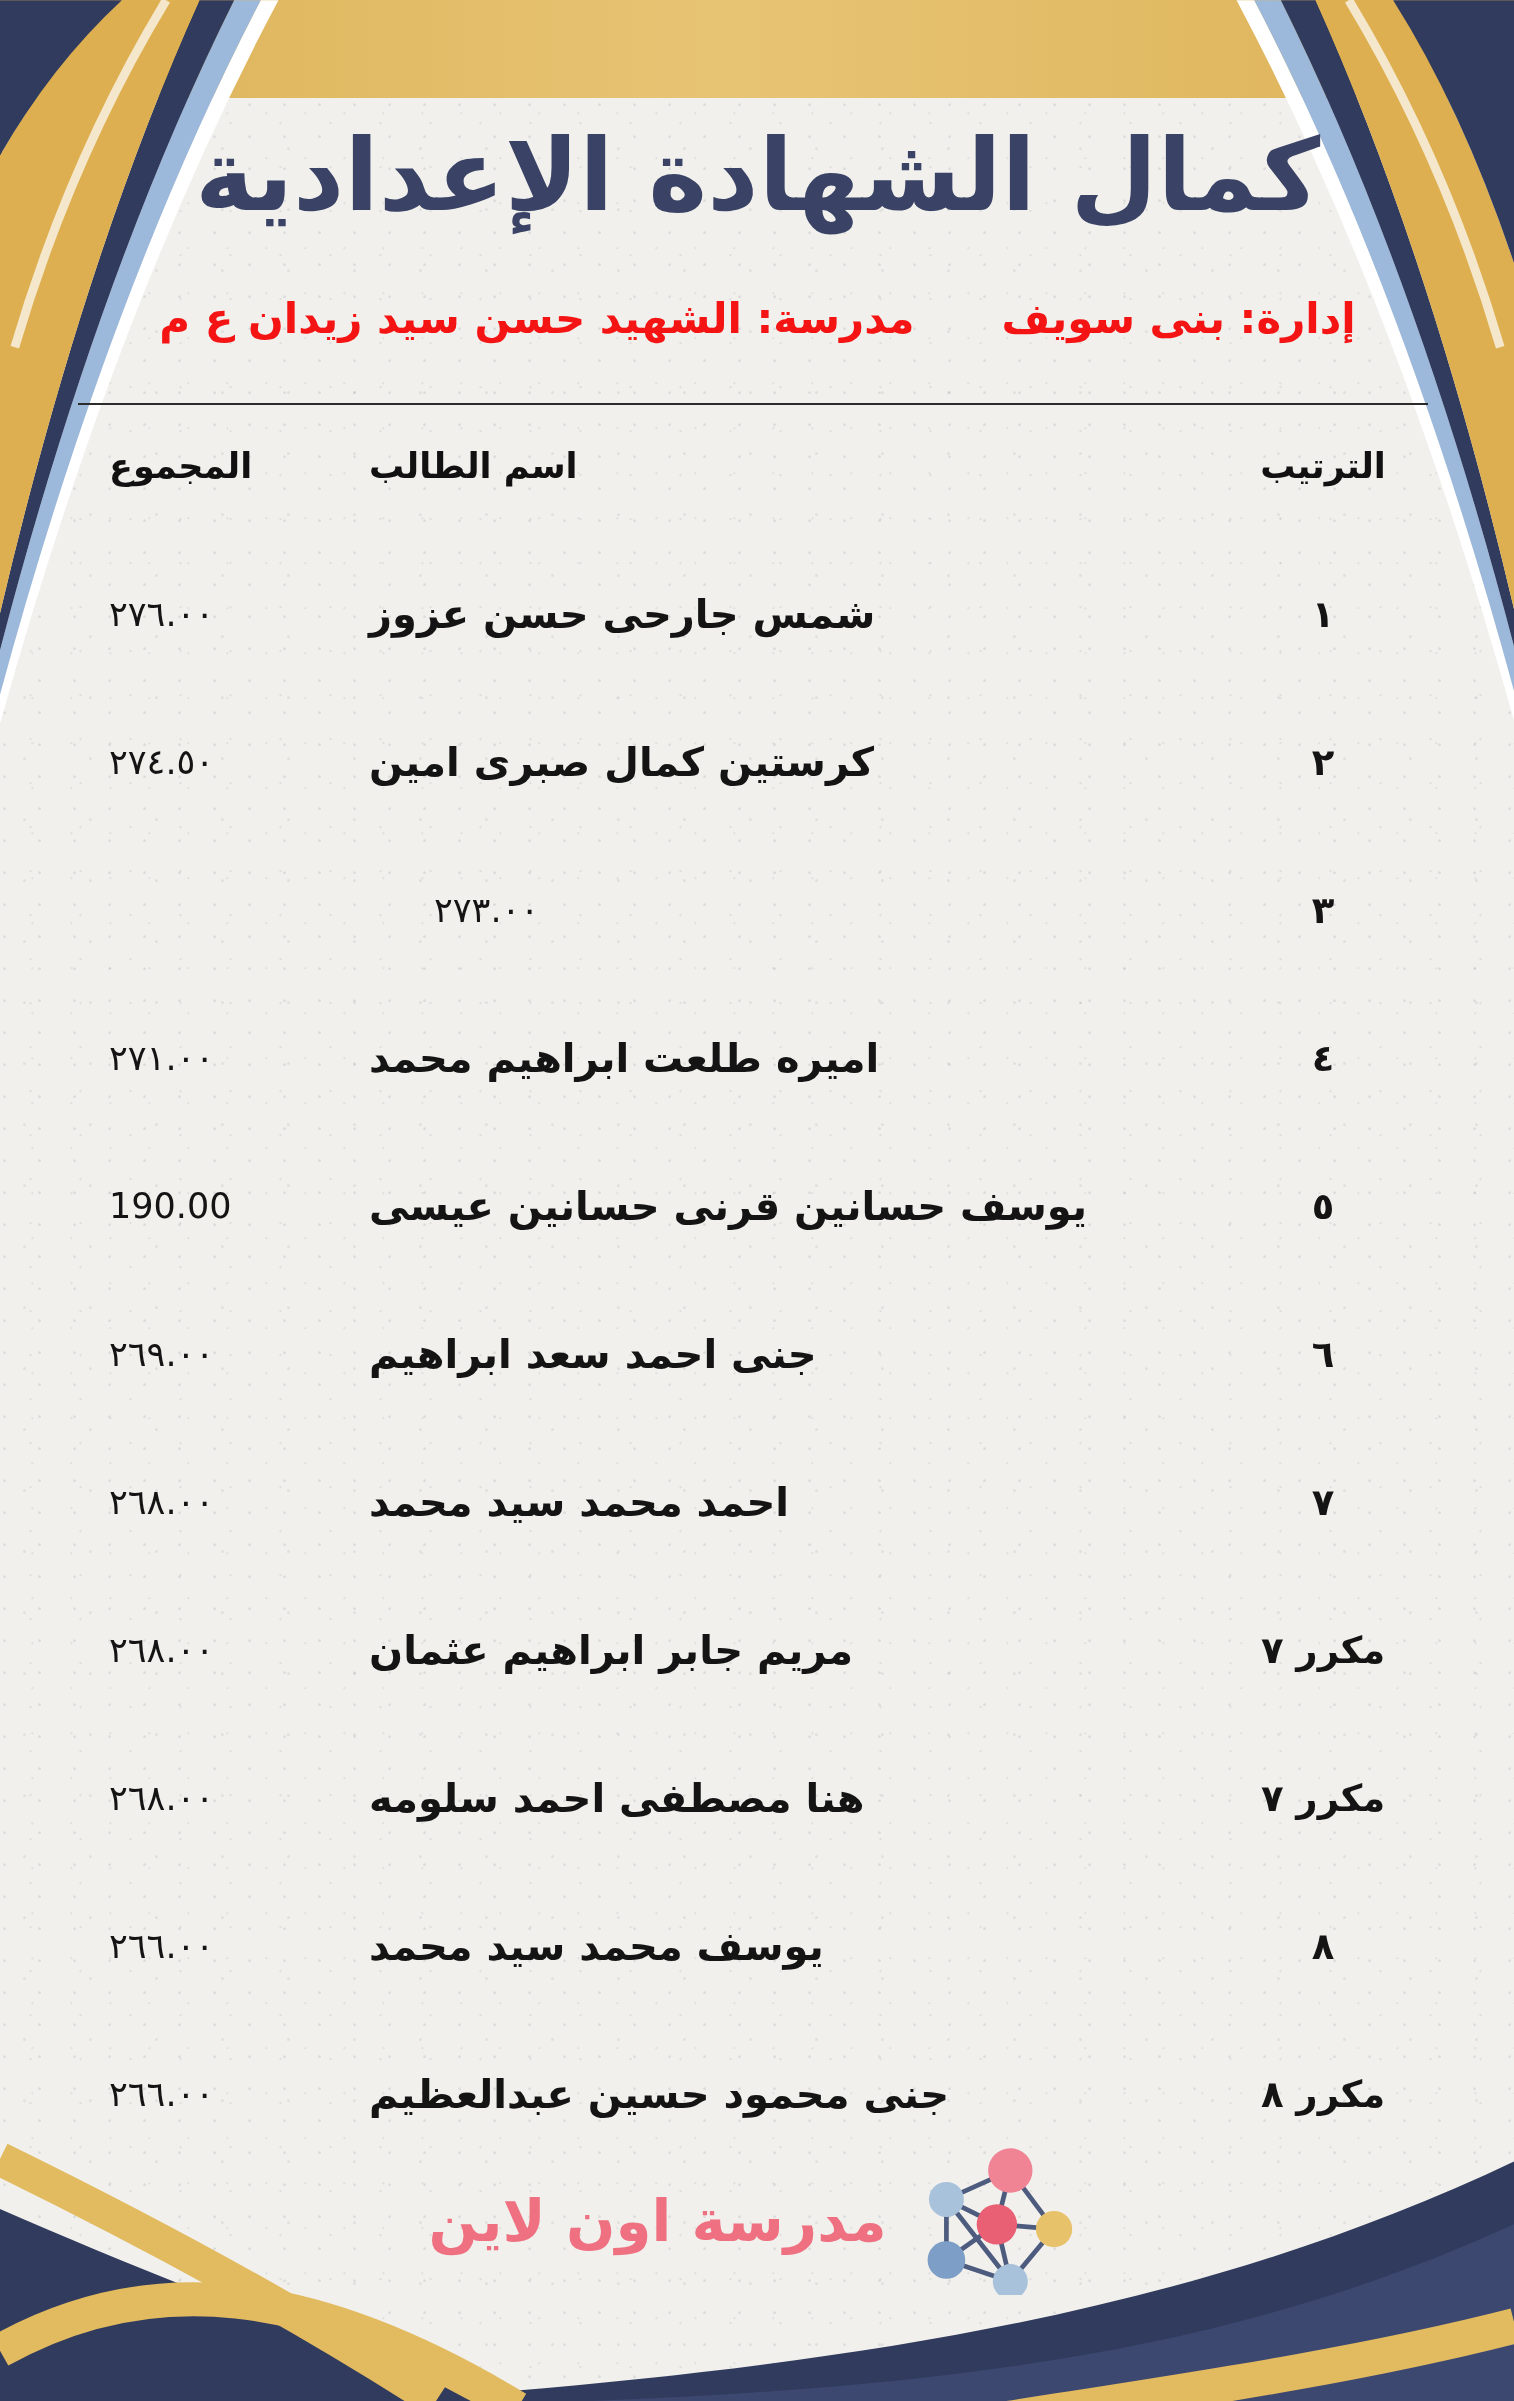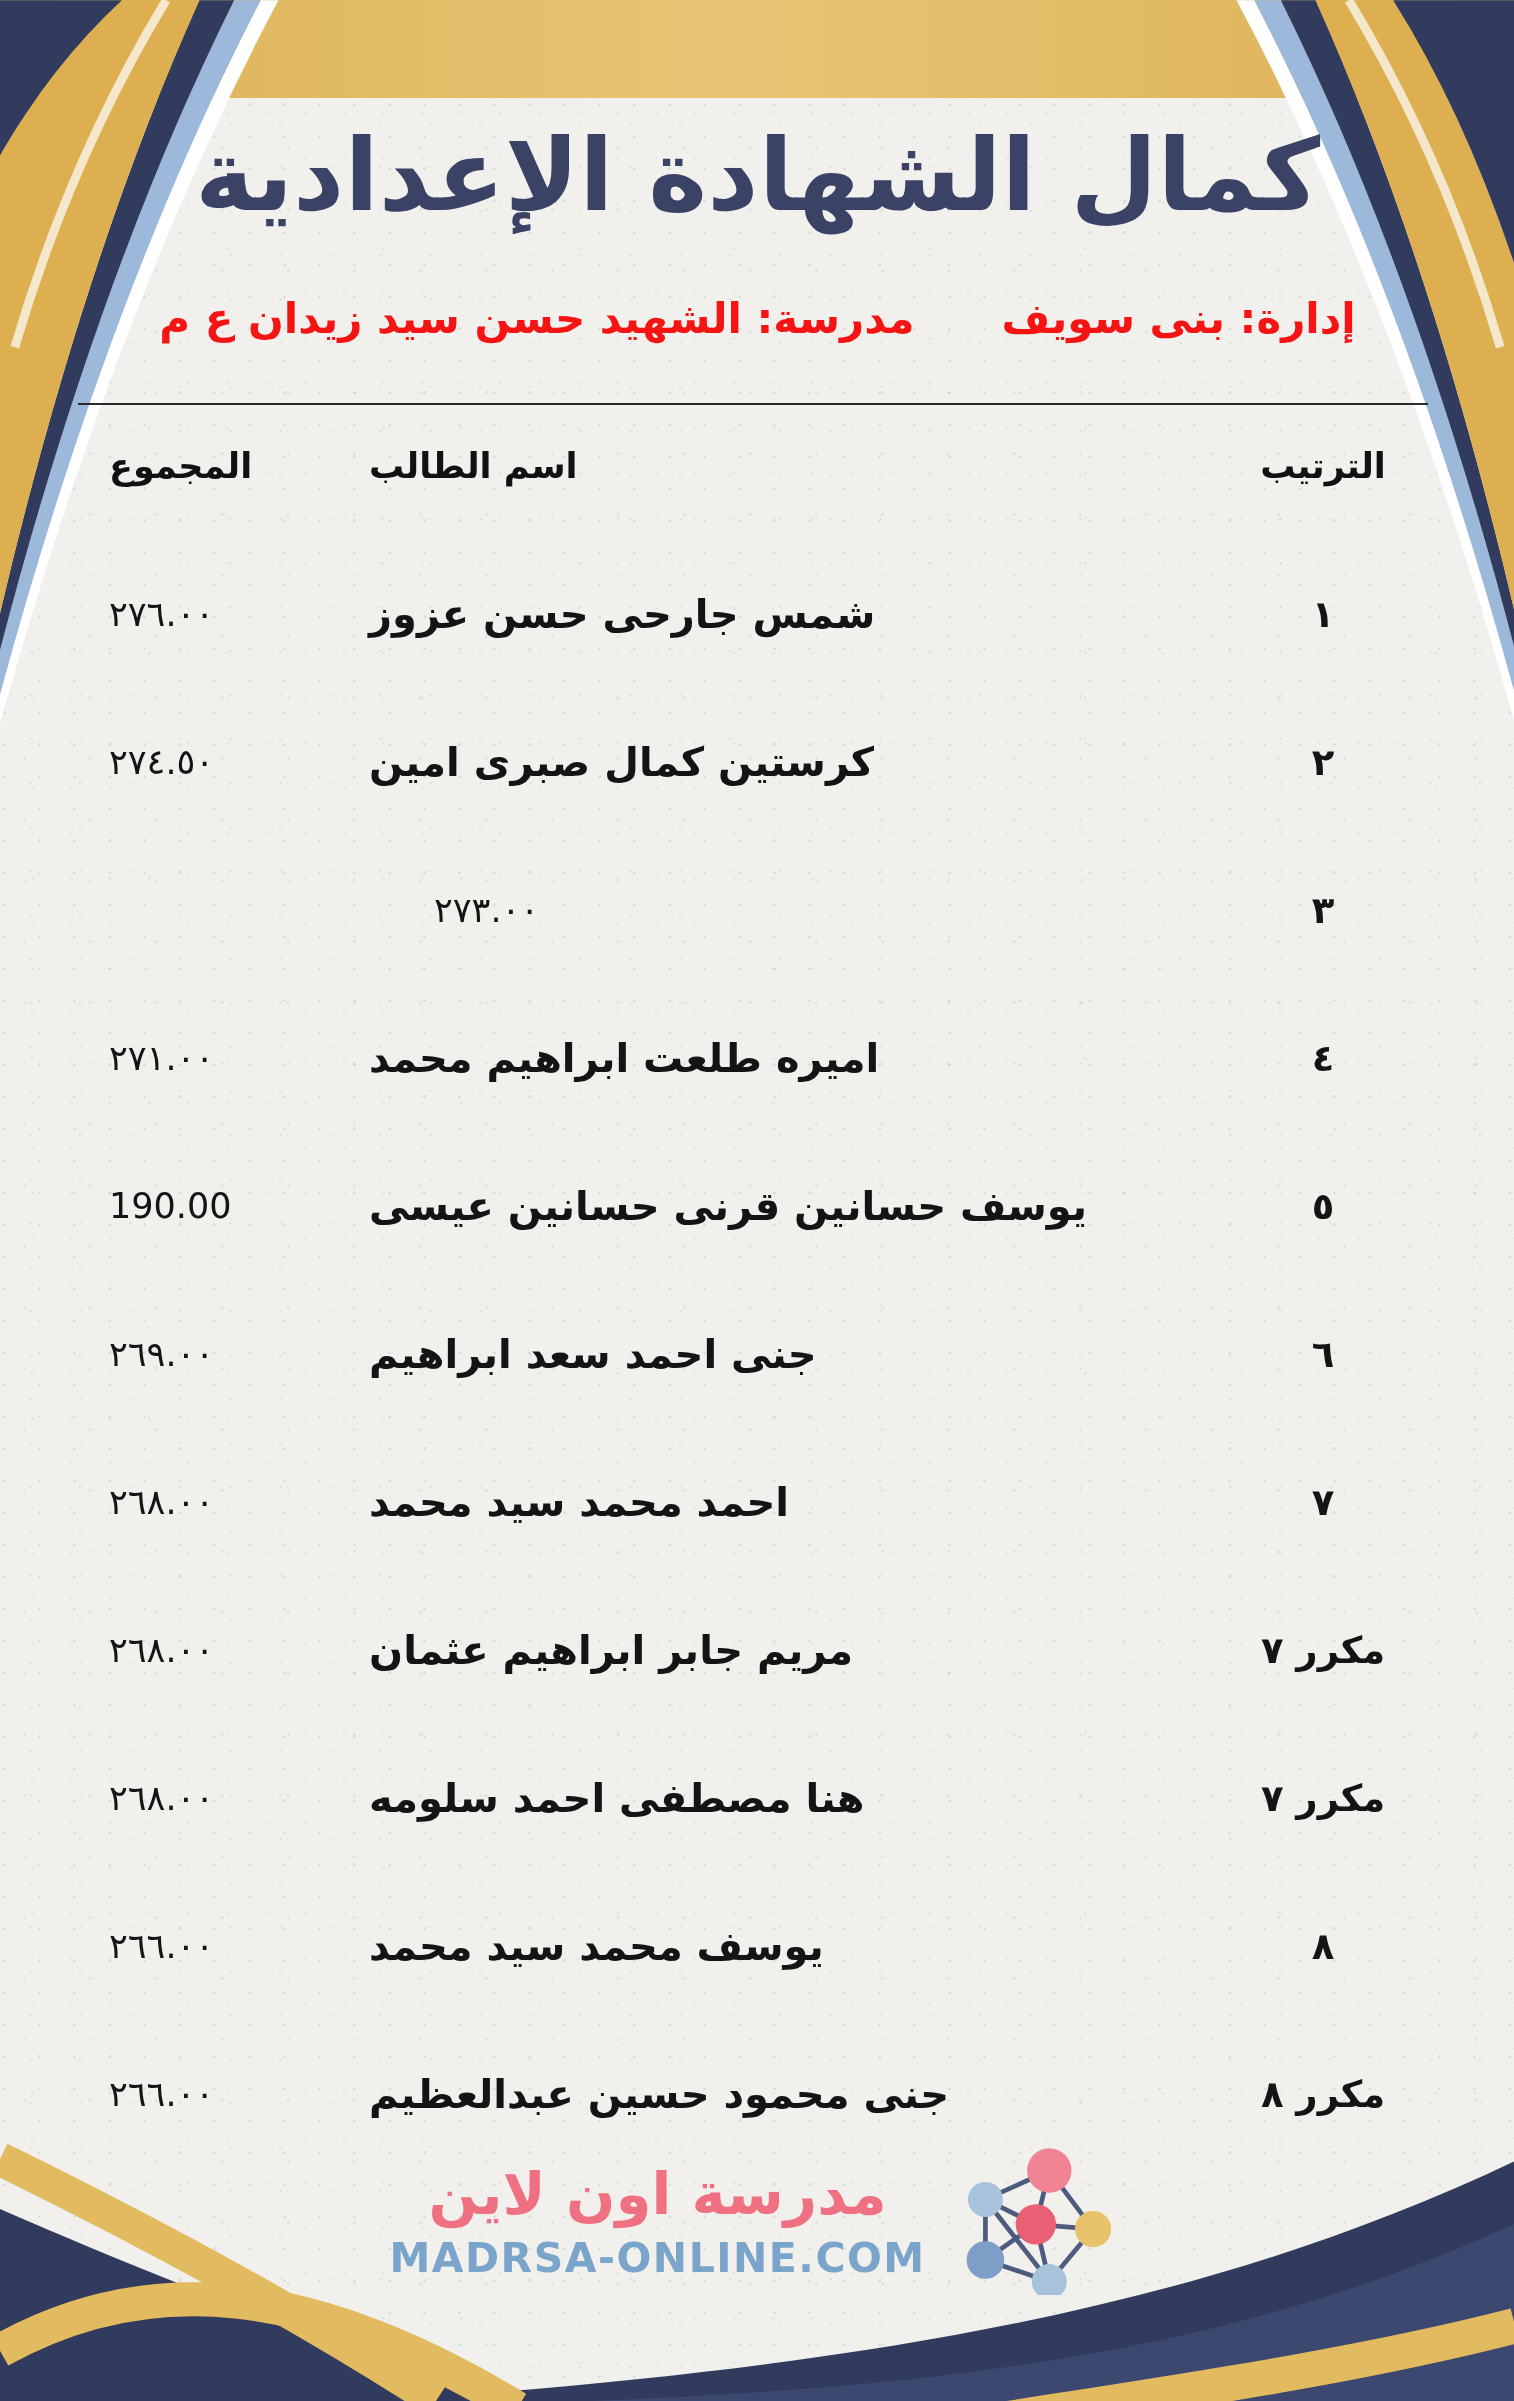--- a/index.html
+++ b/index.html
@@ -179,21 +179,20 @@
     <div class="c-rank">مكرر ٨</div>
     <div class="c-name">جنى محمود حسين عبدالعظيم</div>
     <div class="c-total">٢٦٦.٠٠</div>
   </div>
 </div>
   </div>
 
   <div class="logo">
     <div class="logo-texts">
       <div class="logo-ar">مدرسة اون لاين</div>
-      <div class="logo-en">MADRSA-ONLINE.COM</div>
     </div>
     <svg width="185" height="148" viewBox="0 0 250 220">
       <g stroke="#4d5b7e" stroke-width="7" fill="none">
         <path d="M150 35 L55 78"></path>
           <path d="M150 35 L130 115"></path>
           <path d="M150 35 L215 122"></path>
         <path d="M55 78 L130 115"></path>
           <path d="M55 78 L55 168"></path>
           <path d="M55 78 L150 200"></path>
         <path d="M130 115 L215 122"></path>

